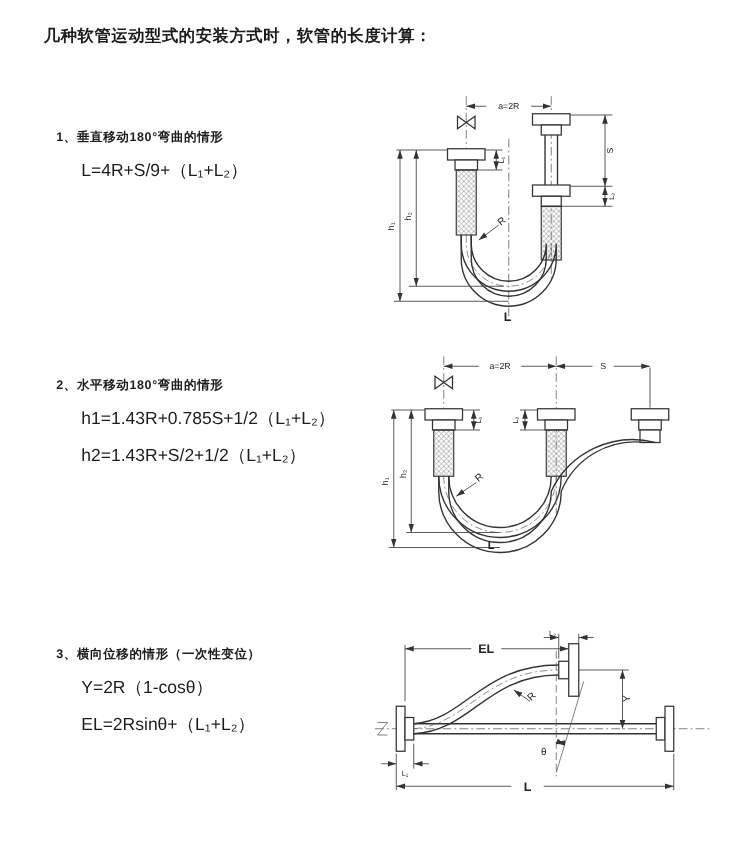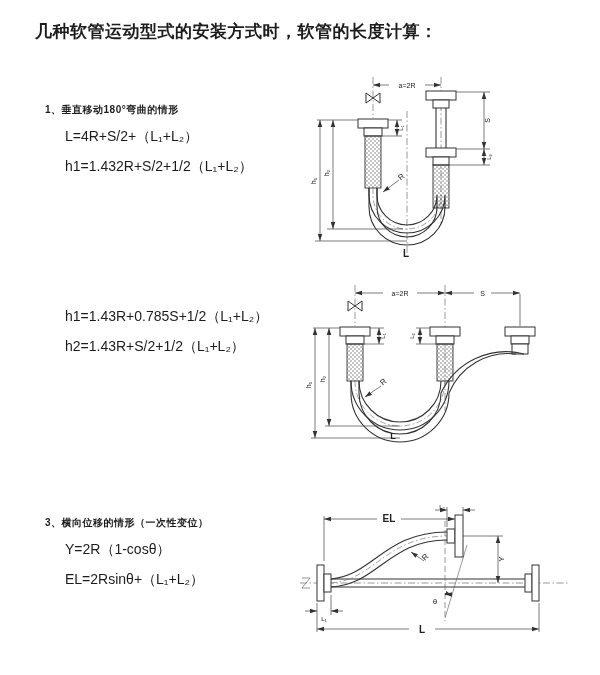--- a/index.html
+++ b/index.html
@@ -2,21 +2,21 @@
 <html><head>
 <meta charset="utf-8">
 <style>
   html,body{margin:0;padding:0;}
   body{
     width:600px;height:675px;position:relative;background:#ffffff;
     font-family:"Liberation Sans","DejaVu Sans",sans-serif;color:#1c1c1c;
     overflow:hidden;
   }
   .page-title{
-    position:absolute;left:35px;top:20px;font-size:17px;font-weight:700;
+    position:absolute;left:35px;top:20px;font-size:13px;font-weight:700;
     letter-spacing:0.5px;white-space:nowrap;
   }
   .section{position:absolute;left:45px;}
   .section .heading{font-size:10px;font-weight:700;letter-spacing:0.5px;margin:0 0 4px 0;white-space:nowrap;}
   .section .formula{font-size:14px;font-weight:400;line-height:30px;margin-left:20px;white-space:nowrap;}
   #sec1{top:103px;}
   #sec2{top:301px;}
   #sec3{top:516px;}
   .diag{position:absolute;}
   #d1{left:303px;top:73px;}
@@ -43,25 +43,25 @@
     <pattern id="braidpat" width="4" height="4" patternUnits="userSpaceOnUse">
       <path d="M0,4 L4,0 M-1,1 L1,-1 M3,5 L5,3 M0,0 L4,4 M-1,3 L1,5 M3,-1 L5,1" stroke="#8a8a8a" stroke-width="0.5" fill="none"></path>
     </pattern>
   </defs>
 </svg>
 
 <div class="page-title">几种软管运动型式的安装方式时，软管的长度计算：</div>
 
 <div class="section" id="sec1">
   <div class="heading">1、垂直移动180°弯曲的情形</div>
-  <div class="formula">L=4R+S/2+（L₁+L₂）</div>
-  <div class="formula">h1=1.432R+S/2+1/2（L₁+L₂）</div>
+  <div class="formula">L=4R+S/9+（L₁+L₂）</div>
 </div>
 
 <div class="section" id="sec2">
+  <div class="heading">2、水平移动180°弯曲的情形</div>
   <div class="formula">h1=1.43R+0.785S+1/2（L₁+L₂）</div>
   <div class="formula">h2=1.43R+S/2+1/2（L₁+L₂）</div>
 </div>
 
 <div class="section" id="sec3">
   <div class="heading">3、横向位移的情形（一次性变位）</div>
   <div class="formula">Y=2R（1-cosθ）</div>
   <div class="formula">EL=2Rsinθ+（L₁+L₂）</div>
 </div>
 

